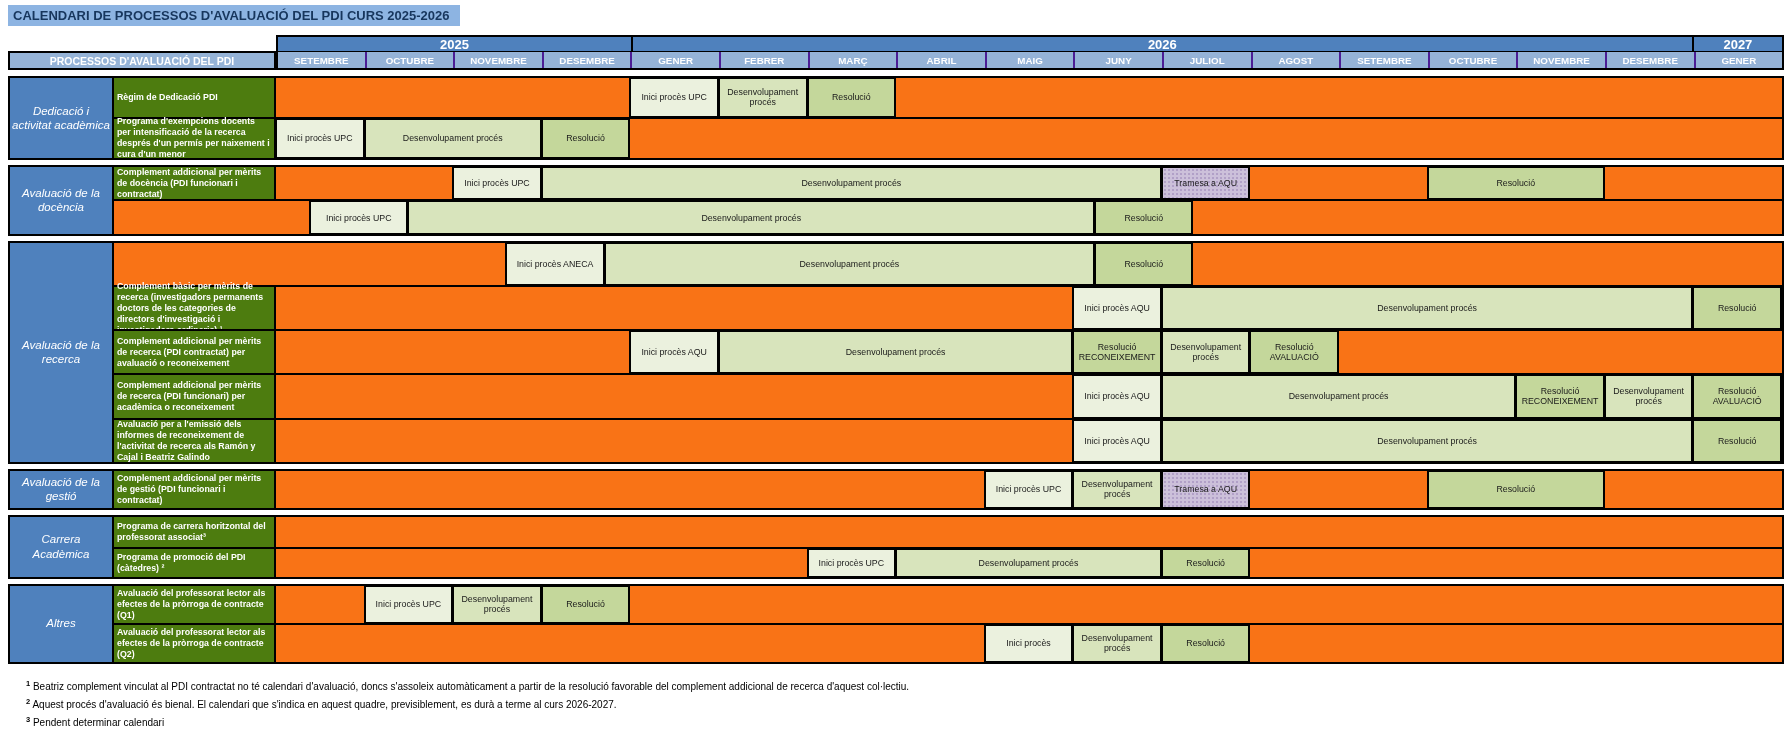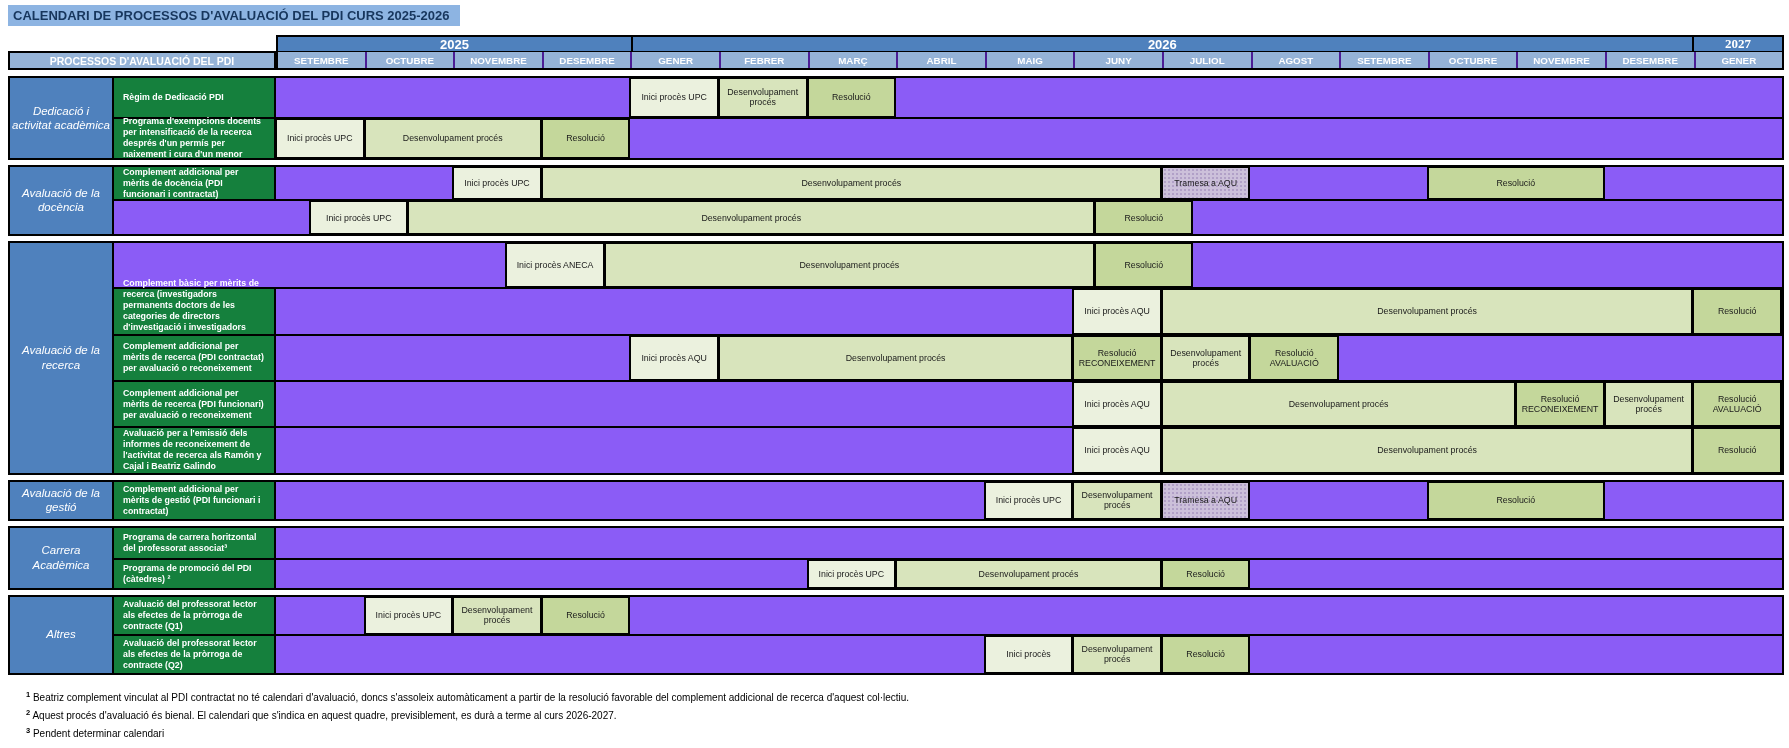--- a/index.html
+++ b/index.html
@@ -62,31 +62,31 @@
     border-right: 2px solid #000;
     font-size: 11.5px; font-style: italic;
     display: flex; align-items: center; justify-content: center;
     text-align: center; line-height: 1.25; padding: 2px;
   }
   .rows { flex: 1; display: flex; flex-direction: column; }
   .prow { display: flex; flex: 1; min-height: 30px; }
   .prow + .prow { border-top: 2px solid #000; }
   .plabel {
     width: 162px;
-    background: #15803d; color: #fff;
+    background: #4d7c0f; color: #fff;
     border-right: 2px solid #000;
     font-size: 8.8px; font-weight: bold; line-height: 1.25;
     display: flex; align-items: center;
-    padding: 2px 9px;
+    padding: 2px 3px;
   }
   .timeline {
     flex: 1;
     display: grid;
     grid-template-columns: repeat(17, 1fr);
-    background: #8b5cf6;
+    background: #f97316;
   }
   .bar {
     border: 2px solid #000;
     font-size: 8.8px; color: #1a1a1a;
     display: flex; align-items: center; justify-content: center;
     text-align: center; line-height: 1.15;
     padding: 1px 2px;
     margin: -1px 0 -1px -1px;
   }
   .bar.tramesa {
@@ -105,21 +105,21 @@
 <div id="page">
 
   <div class="title-bar">CALENDARI DE PROCESSOS D'AVALUACIÓ DEL PDI CURS 2025-2026</div>
 
   <div class="cal-table">
     <div class="years-band">
       <div class="years-spacer"></div>
       <div class="years-cells">
           <div class="year-cell" style="flex: 4 1 0%;">2025</div>
           <div class="year-cell" style="flex: 12 1 0%;">2026</div>
-          <div class="year-cell" style="flex: 1 1 0%; font-family: Liberation Serif, serif;">2027</div>
+          <div class="year-cell" style="flex: 1 1 0%;">2027</div>
         </div>
     </div>
     <div class="months-band">
       <div class="left-header">PROCESSOS D'AVALUACIÓ DEL PDI</div>
       <div class="months-cells">
           <div class="month-cell">SETEMBRE</div>
           <div class="month-cell">OCTUBRE</div>
           <div class="month-cell">NOVEMBRE</div>
           <div class="month-cell">DESEMBRE</div>
           <div class="month-cell">GENER</div>
@@ -202,21 +202,21 @@
               <div class="plabel">Complement addicional per mèrits de recerca (PDI contractat) per avaluació o reconeixement</div>
               <div class="timeline">
                 <div class="bar inici" style="grid-column: 5 / span 1; background-color: rgb(235, 241, 222);">Inici procès AQU</div>
                 <div class="bar desenv" style="grid-column: 6 / span 4; background-color: rgb(216, 228, 188);">Desenvolupament procés</div>
                 <div class="bar resolucio" style="grid-column: 10 / span 1; background-color: rgb(196, 215, 155);">Resolució RECONEIXEMENT</div>
                 <div class="bar desenv" style="grid-column: 11 / span 1; background-color: rgb(216, 228, 188);">Desenvolupament procés</div>
                 <div class="bar resolucio" style="grid-column: 12 / span 1; background-color: rgb(196, 215, 155);">Resolució AVALUACIÓ</div>
               </div>
             </div>
             <div class="prow">
-              <div class="plabel">Complement addicional per mèrits de recerca (PDI funcionari) per avaluació o reconeixement</div>
+              <div class="plabel">Complement addicional per mèrits de recerca (PDI funcionari) per acadèmica o reconeixement</div>
               <div class="timeline">
                 <div class="bar inici" style="grid-column: 10 / span 1; background-color: rgb(235, 241, 222);">Inici procès AQU</div>
                 <div class="bar desenv" style="grid-column: 11 / span 4; background-color: rgb(216, 228, 188);">Desenvolupament procés</div>
                 <div class="bar resolucio" style="grid-column: 15 / span 1; background-color: rgb(196, 215, 155);">Resolució RECONEIXEMENT</div>
                 <div class="bar desenv" style="grid-column: 16 / span 1; background-color: rgb(216, 228, 188);">Desenvolupament procés</div>
                 <div class="bar resolucio" style="grid-column: 17 / span 1; background-color: rgb(196, 215, 155);">Resolució AVALUACIÓ</div>
               </div>
             </div>
             <div class="prow">
               <div class="plabel">Avaluació per a l'emissió dels informes de reconeixement de l'activitat de recerca als Ramón y Cajal i Beatriz Galindo</div>

